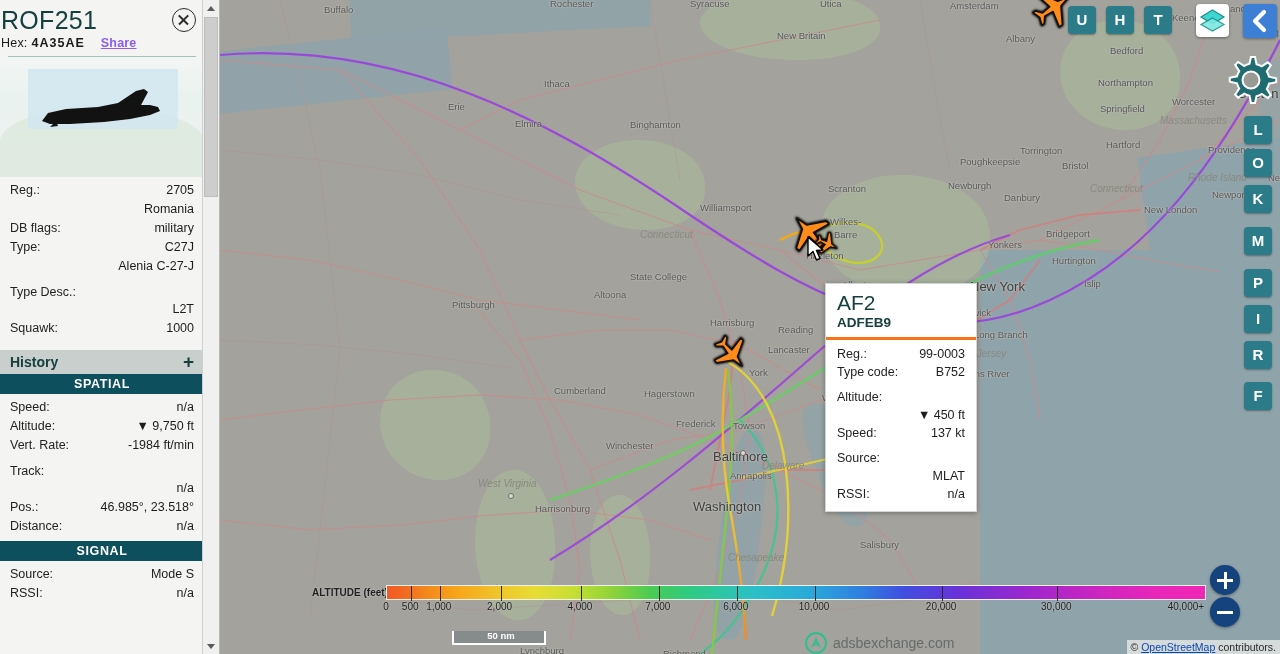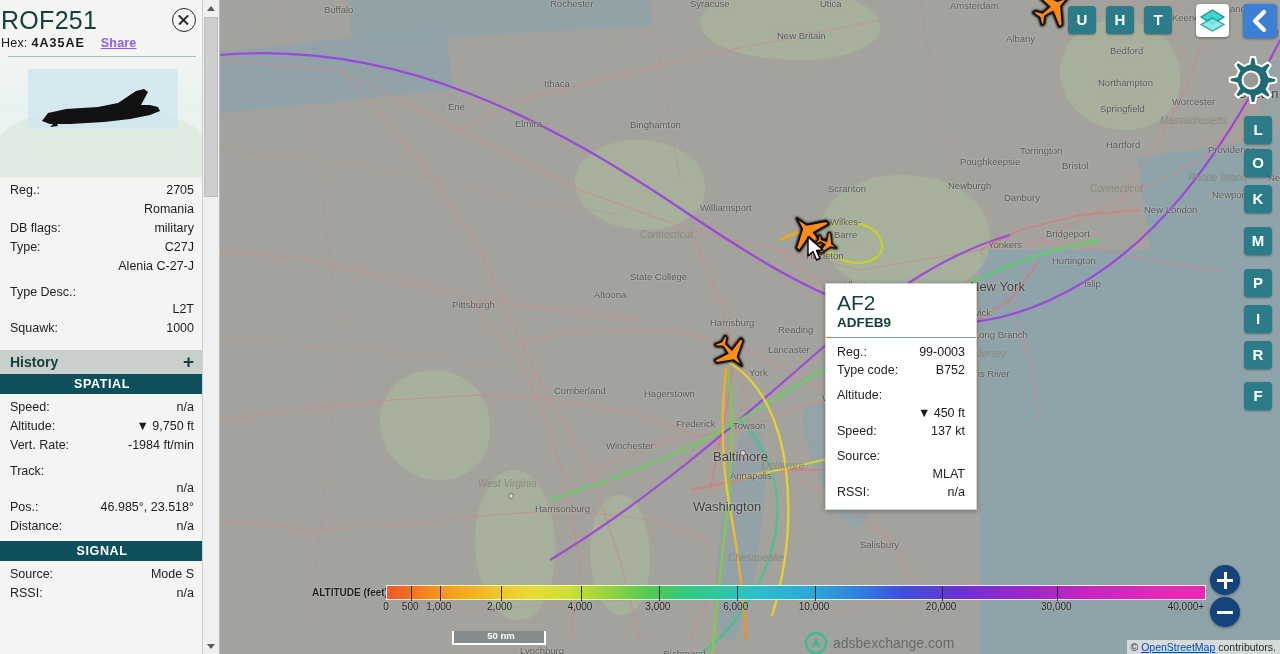--- a/index.html
+++ b/index.html
@@ -104,21 +104,21 @@
   .sbar .arrow.up i{border-bottom:5px solid #5a5a5a;}
   .sbar .arrow.dn i{border-top:5px solid #5a5a5a;}
   .sbar .thumb{position:absolute;left:1px;top:17px;width:14px;height:180px;background:#cdcdcd;border:1px solid #bdbdbd;box-sizing:border-box;}
 
   
   #popup{
     position:absolute;left:825px;top:283px;width:150px;
     background:#ffffff;border:1px solid #cfd6d6;box-shadow:0 1px 5px rgba(0,0,0,.3);
     font-size:12.5px;color:#1d1d1d;
   }
-  #popup .p-head{padding:7px 11px 6px 11px;border-bottom:1px solid #f97316;}
+  #popup .p-head{padding:7px 11px 6px 11px;border-bottom:3px solid #f97316;}
   #popup .p-call{font-size:21px;color:#16403f;line-height:23px;}
   #popup .p-ident{font-size:13.5px;font-weight:bold;color:#16403f;line-height:17px;}
   #popup .p-body{padding:5px 11px 8px 11px;}
   #popup .kv{padding:0;font-size:12.5px;line-height:18px;}
 
   
   .mbtn{
     position:absolute;background:#2b7b89;color:#fff;font-size:15px;font-weight:bold;
     width:28px;height:28px;line-height:28px;text-align:center;border-radius:4px;
     box-shadow:0 1px 2px rgba(0,0,0,.35);cursor:pointer;
@@ -421,21 +421,21 @@
       <div class="tick" style="left: 428.04px;"></div>
       <div class="tick" style="left: 555.14px;"></div>
       <div class="tick" style="left: 670.35px;"></div>
     </div>
   <div id="legend-ticks">
       <div class="tnum" style="left: 74px;">0</div>
       <div class="tnum" style="left: 98.19px;">500</div>
       <div class="tnum" style="left: 126.89px;">1,000</div>
       <div class="tnum" style="left: 187.57px;">2,000</div>
       <div class="tnum" style="left: 267.93px;">4,000</div>
-      <div class="tnum" style="left: 345.83px;">3,000</div>
+      <div class="tnum" style="left: 345.83px;">7,000</div>
       <div class="tnum" style="left: 423.73px;">6,000</div>
       <div class="tnum" style="left: 502.04px;">10,000</div>
       <div class="tnum" style="left: 629.14px;">20,000</div>
       <div class="tnum" style="left: 744.35px;">30,000</div>
       <div class="tnum" style="left: 873.91px;">40,000+</div>
     </div>
 </div>
 
 <div id="top-buttons">
     <div class="mbtn" style="left: 1068px; top: 6px;">U</div>

